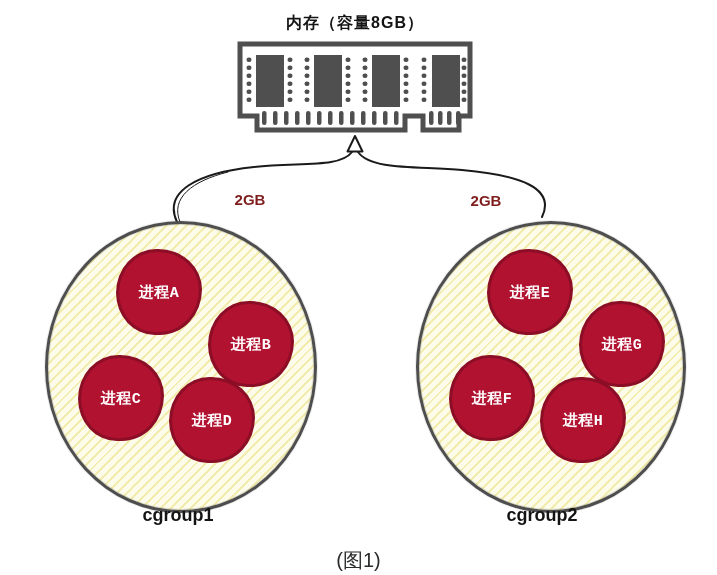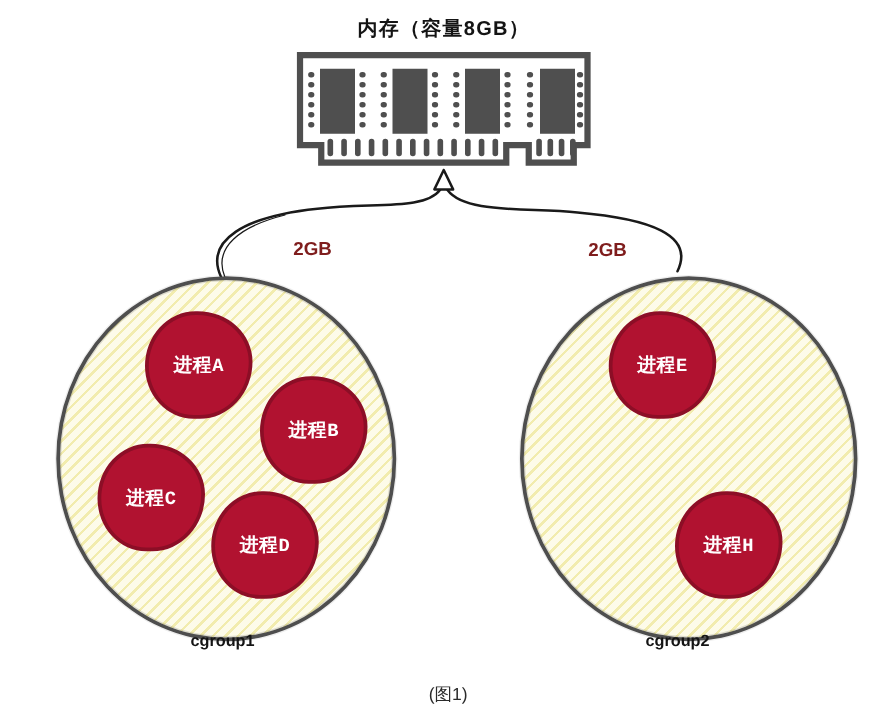--- a/index.html
+++ b/index.html
@@ -30,30 +30,30 @@
   .proc{
     position:absolute;width:80px;height:80px;
     display:flex;align-items:center;justify-content:center;
     background:#b11230;border:3px solid #8c0e26;
     border-radius:48% 52% 50% 46% / 52% 48% 54% 50%;
     color:#ffffff;font-size:15px;font-weight:600;letter-spacing:0.5px;font-family:Liberation Mono, monospace;
   }
   .pos-top{left:68px;top:25px;}
   .pos-right{left:160px;top:77px;}
   .pos-left{left:30px;top:131px;}
-  .pos-bottom{left:121px;top:169px;}
+  .pos-bottom{left:121px;top:153px;}
   .group-name{
     position:absolute;height:20px;text-align:center;
-    font-size:13px;font-weight:700;color:#141414;
+    font-size:18px;font-weight:700;color:#141414;
   }
   .name-1{left:45px;top:505px;width:266px;}
   .name-2{left:410px;top:505px;width:264px;}
   .caption{
     position:absolute;left:0;top:547px;width:717px;text-align:center;
-    font-size:14px;font-weight:400;color:#2b2b2b;
+    font-size:20px;font-weight:400;color:#2b2b2b;
   }
 </style>
 </head>
 <body>
 
 <div class="stage">
 
   <div class="title">内存（容量8GB）</div>
 
   <svg class="memory-svg" viewBox="0 0 236 92" xmlns="http://www.w3.org/2000/svg" aria-hidden="true">
@@ -114,19 +114,21 @@
   <div class="group group-1">
     <div class="proc pos-top">进程A</div>
     <div class="proc pos-left">进程C</div>
     <div class="proc pos-right">进程B</div>
     <div class="proc pos-bottom">进程D</div>
   </div>
   <div class="group-name name-1">cgroup1</div>
 
   <div class="group group-2">
     <div class="proc pos-top">进程E</div>
+    <div class="proc pos-right">进程G</div>
+    <div class="proc pos-left">进程F</div>
     <div class="proc pos-bottom">进程H</div>
   </div>
   <div class="group-name name-2">cgroup2</div>
 
   <div class="caption">(图1)</div>
 
 </div>
 
 </body></html>

